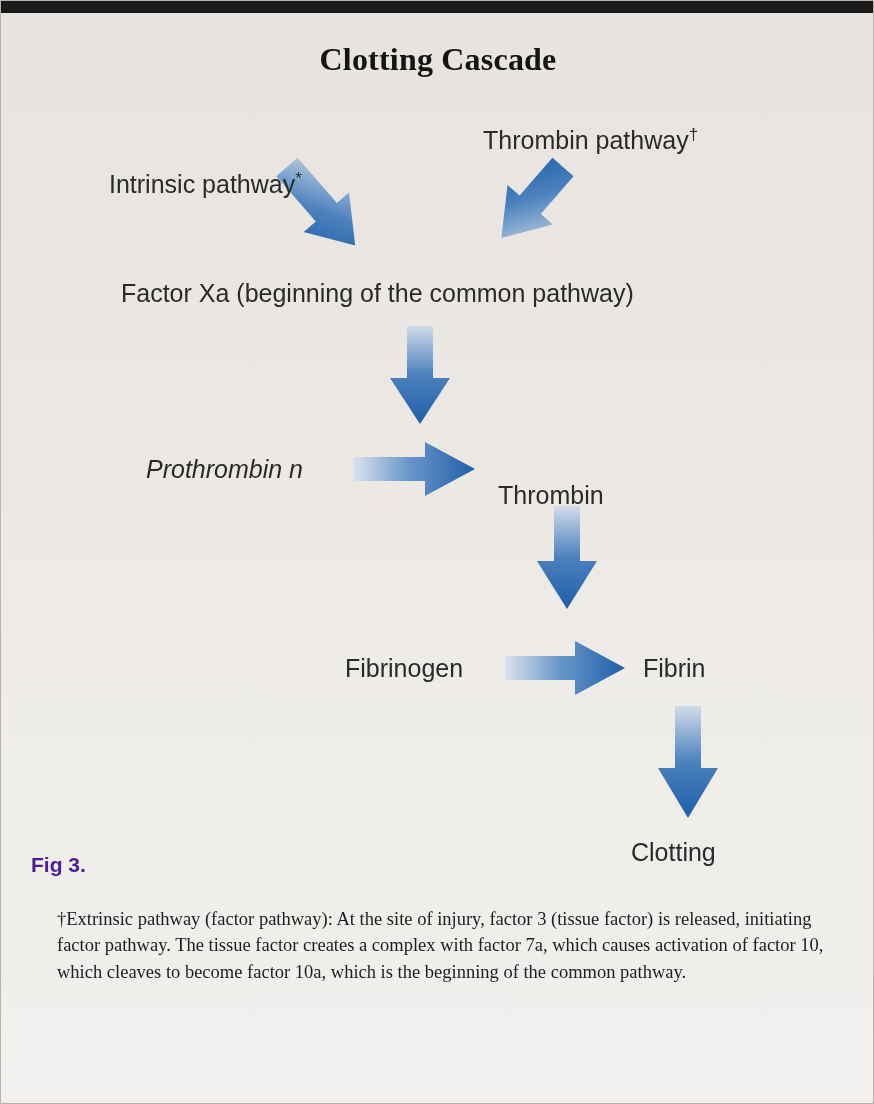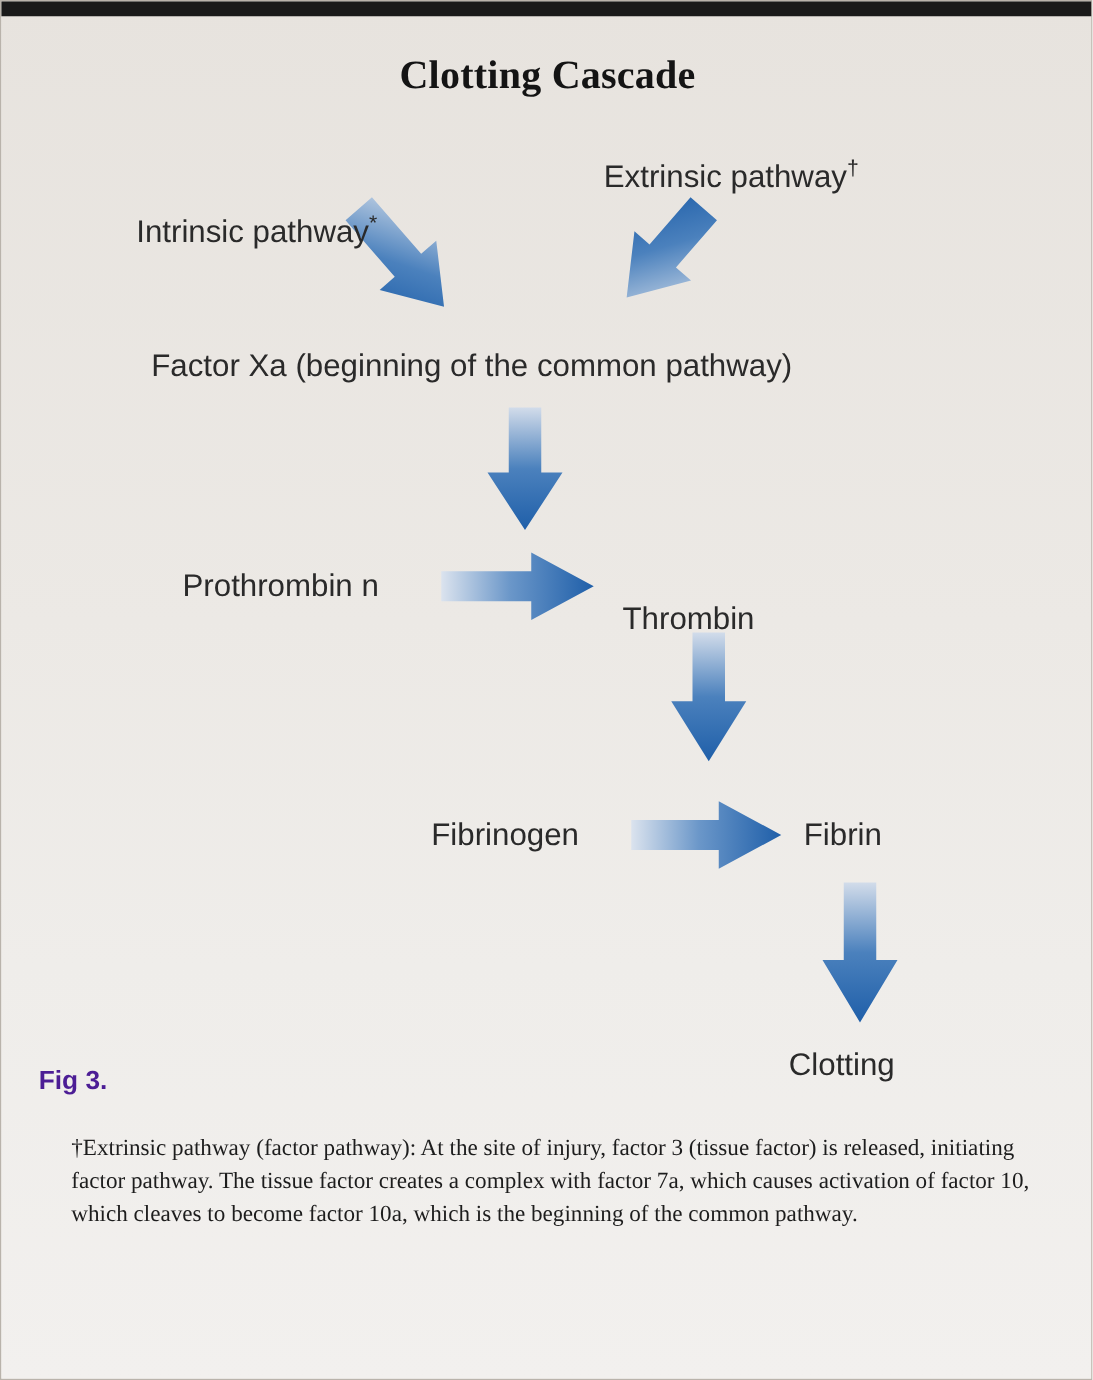--- a/index.html
+++ b/index.html
@@ -140,25 +140,25 @@
       <polygon points="0,-12 70,-12 70,-27 120,0 70,27 70,12 0,12" fill="url(#gRight)"></polygon>
     </g>
 
     <g transform="translate(687,705)">
       <polygon points="-13,0 13,0 13,62 30,62 0,112 -30,62 -13,62" fill="url(#gDown)"></polygon>
     </g>
   </svg>
 
   <div class="node" style="left:108px; top:124px;margin-top:44px;"><span>Intrinsic pathway</span><span class="sup">*</span></div>
 
-  <div class="node" style="left:482px; top:124px;"><span>Extrinsic pathway</span><span class="sup">†</span></div>
+  <div class="node" style="left:482px; top:124px;"><span>Thrombin pathway</span><span class="sup">†</span></div>
 
   <div class="node" style="left:120px; top:278px;">Factor Xa (beginning of the common pathway)</div>
 
-  <div class="node" style="left:145px; top:454px;">Prothrombin n</div>
+  <div class="node" style="left:145px; top:454px;font-style:italic;">Prothrombin n</div>
 
   <div class="node" style="left:497px; top:480px;">Thrombin</div>
 
   <div class="node" style="left:344px; top:653px;">Fibrinogen</div>
 
   <div class="node" style="left:642px; top:653px;">Fibrin</div>
 
   <div class="node" style="left:630px; top:837px;">Clotting</div>
 
   <div class="fig-label">Fig 3.</div>

